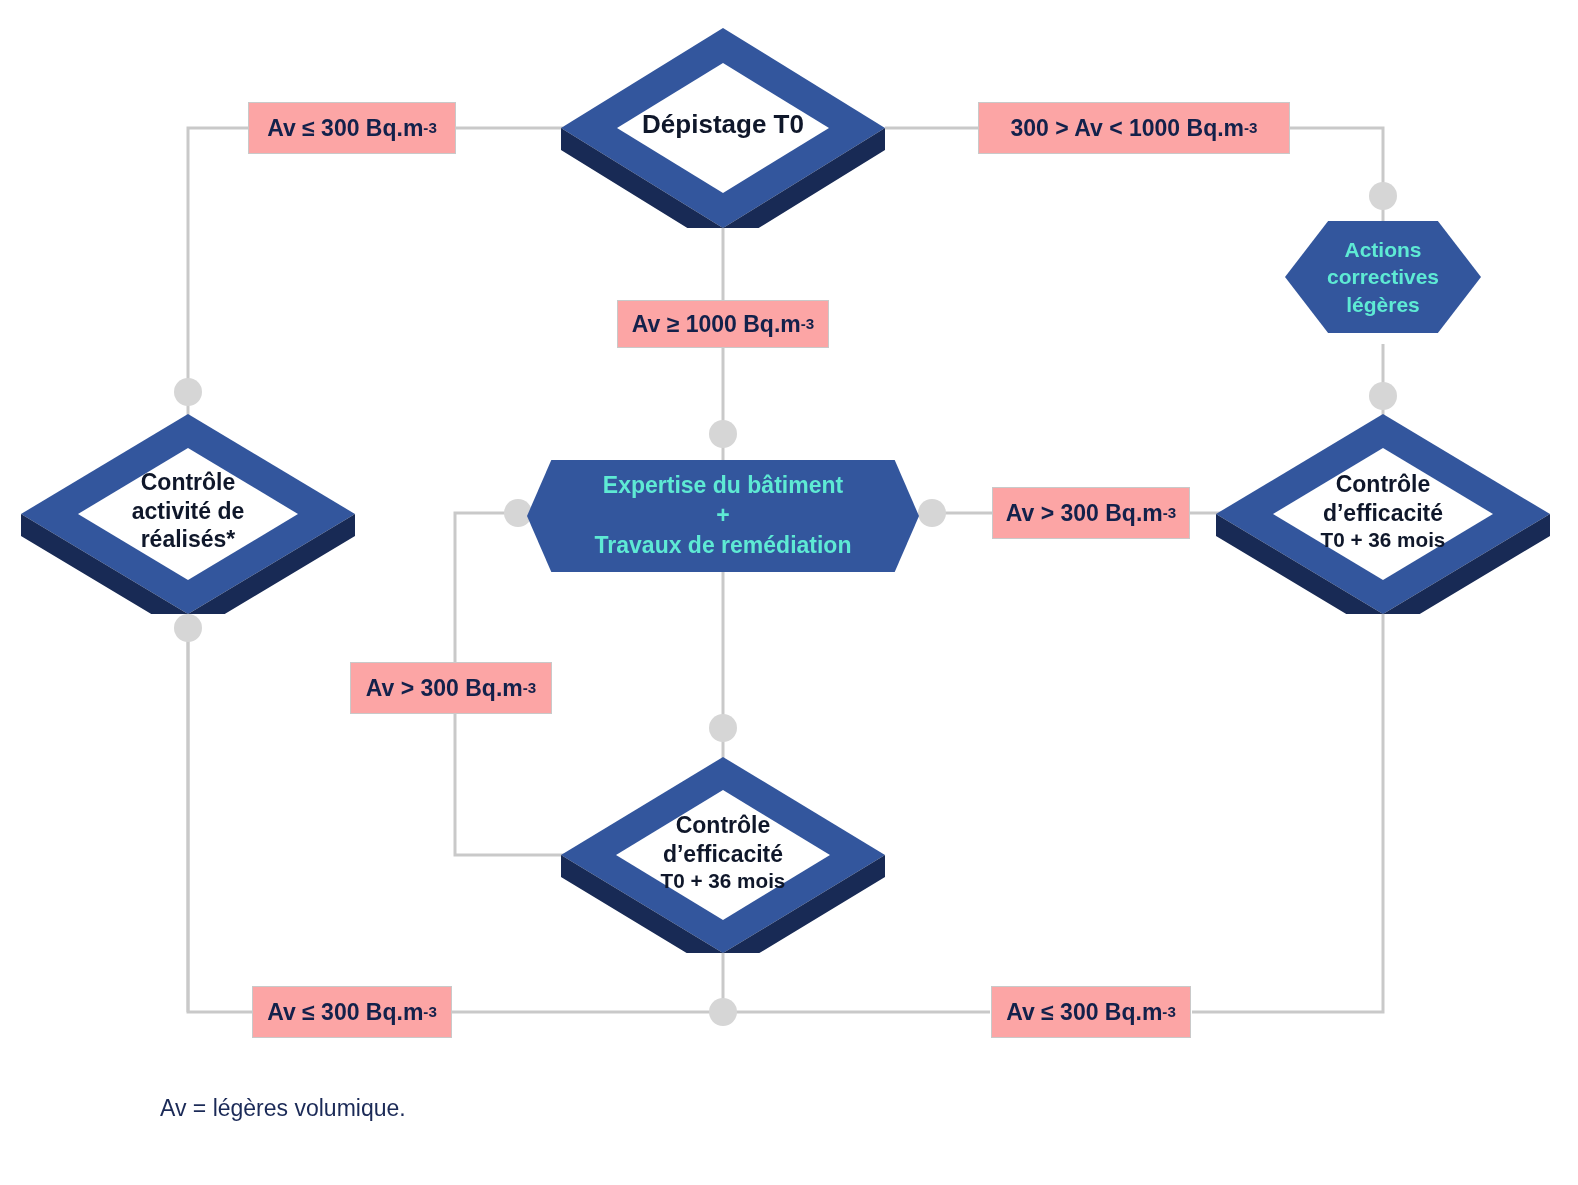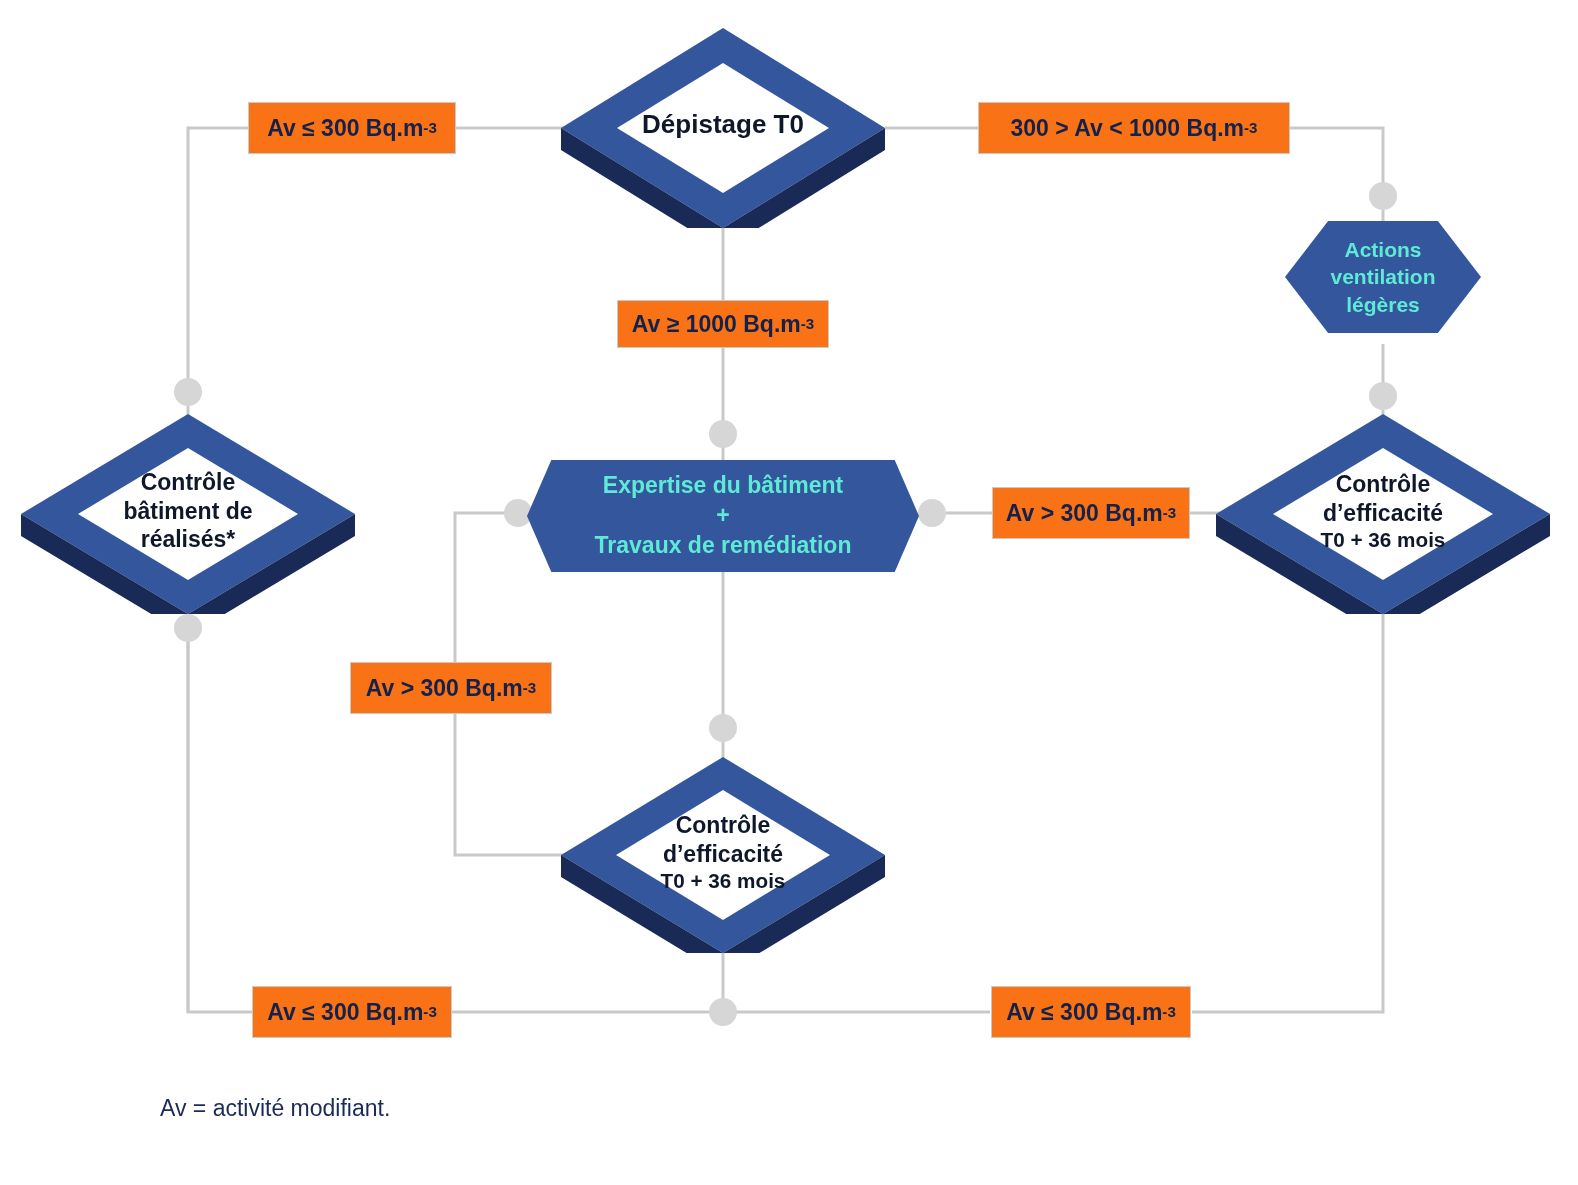--- a/index.html
+++ b/index.html
@@ -68,21 +68,21 @@
     clip-path: polygon(6.2% 0, 93.8% 0, 100% 50%, 93.8% 100%, 6.2% 100%, 0 50%);
   }
   .hex-narrow {
     clip-path: polygon(22% 0, 78% 0, 100% 50%, 78% 100%, 22% 100%, 0 50%);
   }
 
   
   .chip {
     position: absolute;
     transform: translate(-50%, -50%);
-    background: #f97316;
+    background: #fca5a5;
     border: 1px solid #c9c9c9;
     color: #13214b;
     font-weight: bold;
     white-space: nowrap;
     display: flex;
     align-items: center;
     justify-content: center;
     box-sizing: border-box;
   }
   .chip sup {
@@ -153,42 +153,42 @@
       <polygon points="162,35 268,100 162,165 56,100" fill="#ffffff"></polygon>
     </svg>
     <div class="dtext" style="font-size:26px; margin-top:-4px;">
       <div>Dépistage T0</div>
     </div>
   </div>
 
   <div class="hex hex-narrow" style="left:1383px; top:277px; width:196px; height:112px; font-size:21px;">
     <div>
       <div>Actions</div>
-      <div>ventilation</div>
+      <div>correctives</div>
       <div>légères</div>
     </div>
   </div>
 
   <div class="hex hex-wide" style="left:723px; top:516px; width:392px; height:112px; font-size:23px;">
     <div>
       <div>Expertise du bâtiment</div>
       <div>+</div>
       <div>Travaux de remédiation</div>
     </div>
   </div>
 
   <div class="diamond" style="left:188px; top:514px; width:334px; height:200px;">
     <svg class="dsvg" width="334" height="200" viewBox="0 0 334 200">
       <polygon points="167,0 334,100 167,200 0,100" fill="#33569d"></polygon>
       <polygon points="167,200 334,100 334,122 167,222 0,122 0,100" fill="#182a55"></polygon>
       <polygon points="167,34 277,100 167,166 57,100" fill="#ffffff"></polygon>
     </svg>
     <div class="dtext" style="font-size:23px; margin-top:-3px;">
       <div>Contrôle</div>
-      <div>bâtiment de</div>
+      <div>activité de</div>
       <div>réalisés*</div>
     </div>
   </div>
 
   <div class="diamond" style="left:1383px; top:514px; width:334px; height:200px;">
     <svg class="dsvg" width="334" height="200" viewBox="0 0 334 200">
       <polygon points="167,0 334,100 167,200 0,100" fill="#33569d"></polygon>
       <polygon points="167,200 334,100 334,122 167,222 0,122 0,100" fill="#182a55"></polygon>
       <polygon points="167,34 277,100 167,166 57,100" fill="#ffffff"></polygon>
     </svg>
@@ -241,16 +241,16 @@
     <span>Av ≤ 300 Bq.m</span>
       <sup>-3</sup>
   </div>
 
   <div class="chip" style="left:1091px; top:1012px; width:200px; height:52px; font-size:23px;">
     <span>Av ≤ 300 Bq.m</span>
       <sup>-3</sup>
   </div>
 
   <div class="notes">
-    <div>Av = activité modifiant.</div>
+    <div>Av = légères volumique.</div>
   </div>
 
 </div>
 
 </body></html>

